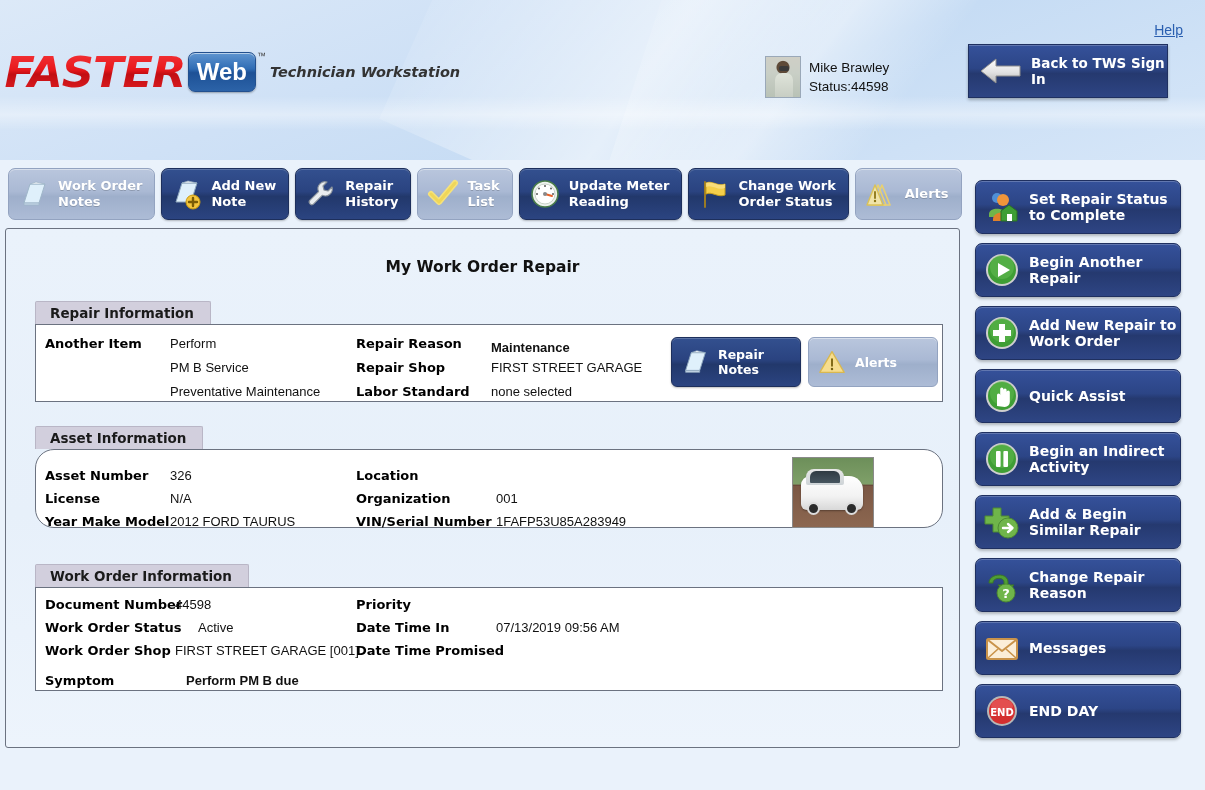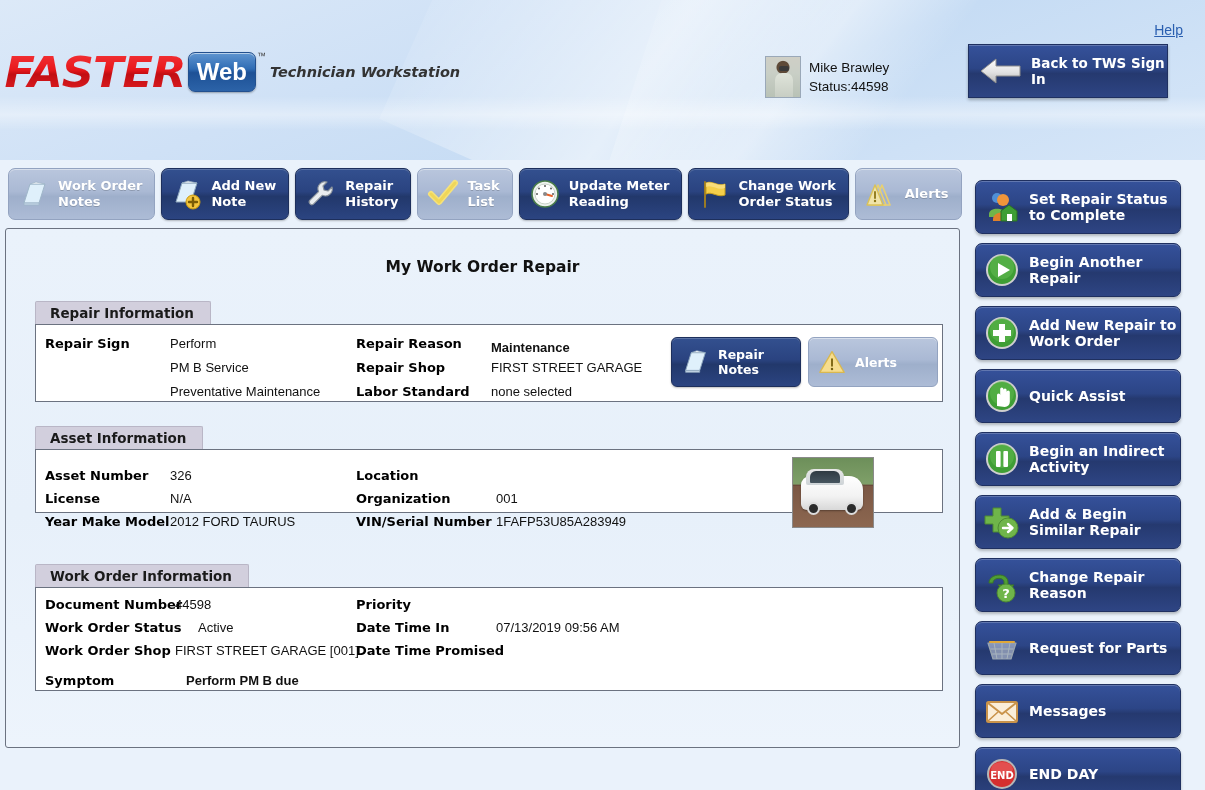--- a/index.html
+++ b/index.html
@@ -376,21 +376,21 @@
   </div>
 </div>
 
 <div id="main-panel">
 
   <div id="panel-title">My Work Order Repair</div>
 
   <div class="section" style="top:72px;">
     <div class="sec-tab">Repair Information</div>
     <div class="sec-body" style="height:78px;">
-      <span class="fld-label" style="left:9px; top:11px;">Repair Sign</span>
+      <span class="fld-label" style="left:9px; top:11px;">Another Item</span>
       <span class="fld-value" style="left:134px; top:11px;">Perform</span>
       <span class="fld-value" style="left:134px; top:35px;">PM B Service</span>
       <span class="fld-value" style="left:134px; top:59px;">Preventative Maintenance</span>
 
       <span class="fld-label" style="left:320px; top:11px;">Repair Reason</span>
       <span class="fld-value" style="left:455px; top:15px;font-weight:bold;">Maintenance</span>
       <span class="fld-label" style="left:320px; top:35px;">Repair Shop</span>
       <span class="fld-value" style="left:455px; top:35px;">FIRST STREET GARAGE</span>
       <span class="fld-label" style="left:320px; top:59px;">Labor Standard</span>
       <span class="fld-value" style="left:455px; top:59px;">none selected</span>
@@ -411,21 +411,21 @@
           <path d="M16 13 L16 20" stroke="#7a6411" stroke-width="2" stroke-linecap="round"></path>
           <circle cx="16" cy="23.5" r="1.3" fill="#7a6411"></circle>
         </svg>
         <span class="ib-label">Alerts</span>
       </div>
     </div>
   </div>
 
   <div class="section" style="top:197px;">
     <div class="sec-tab">Asset Information</div>
-    <div class="sec-body" style="height:64px;">
+    <div class="sec-body" style="height:79px;border-radius:19px;">
       <span class="fld-label" style="left:9px;  top:18px;">Asset Number</span>
       <span class="fld-value" style="left:134px; top:18px;">326</span>
       <span class="fld-label" style="left:9px;  top:41px;">License</span>
       <span class="fld-value" style="left:134px; top:41px;">N/A</span>
       <span class="fld-label" style="left:9px;  top:64px;">Year Make Model</span>
       <span class="fld-value" style="left:134px; top:64px;">2012 FORD TAURUS</span>
 
       <span class="fld-label" style="left:320px; top:18px;">Location</span>
       <span class="fld-value" style="left:460px; top:18px;"></span>
       <span class="fld-label" style="left:320px; top:41px;">Organization</span>
@@ -539,29 +539,20 @@
   <div class="sb-btn">
     <svg class="sb-icon" viewBox="0 0 36 36">
       <path d="M5 16 C5 6, 24 5, 24 15 L24 18 L30 18 L22 26 L14 18 L20 18 L20 15 C20 10, 9 10, 9 16 Z" fill="#4f9e34" stroke="#3a7526" stroke-width="1" stroke-linejoin="round"></path>
       <circle cx="22" cy="26" r="9" fill="#6fb54a" stroke="#4d8a32" stroke-width="1"></circle>
       <text x="22" y="31" font-size="13" font-weight="bold" fill="#ffffff" text-anchor="middle" font-family="DejaVu Sans, sans-serif">?</text>
     </svg>
     <span class="sb-label">Change Repair
 Reason</span>
   </div>
 
-  <div class="sb-btn">
-    <svg class="sb-icon" viewBox="0 0 36 36">
-      <path d="M4 13 L32 13 L27 29 L9 29 Z" fill="#dfe6ec" fill-opacity=".5" stroke="#9aa6b0" stroke-width="1.2" stroke-linejoin="round"></path>
-      <path d="M6 12 L30 12" stroke="#e0a83a" stroke-width="2.2" stroke-linecap="round"></path>
-      <path d="M10 13 L13 29 M18 13 L18 29 M26 13 L23 29" stroke="#a8b4be" stroke-width="1"></path>
-      <path d="M6.6 19 L29.4 19 M8.2 24 L27.8 24" stroke="#a8b4be" stroke-width="1"></path>
-    </svg>
-    <span class="sb-label">Request for Parts</span>
-  </div>
 
   <div class="sb-btn">
     <svg class="sb-icon" viewBox="0 0 36 36">
       <rect x="3" y="9" width="30" height="20" rx="1.5" fill="#fbeed8" stroke="#c9934a" stroke-width="2"></rect>
       <path d="M4 10 L18 21 L32 10" fill="none" stroke="#c9934a" stroke-width="2" stroke-linejoin="round"></path>
       <path d="M4 28 L14 19 M32 28 L22 19" fill="none" stroke="#c9934a" stroke-width="1.6"></path>
     </svg>
     <span class="sb-label">Messages</span>
   </div>
 

